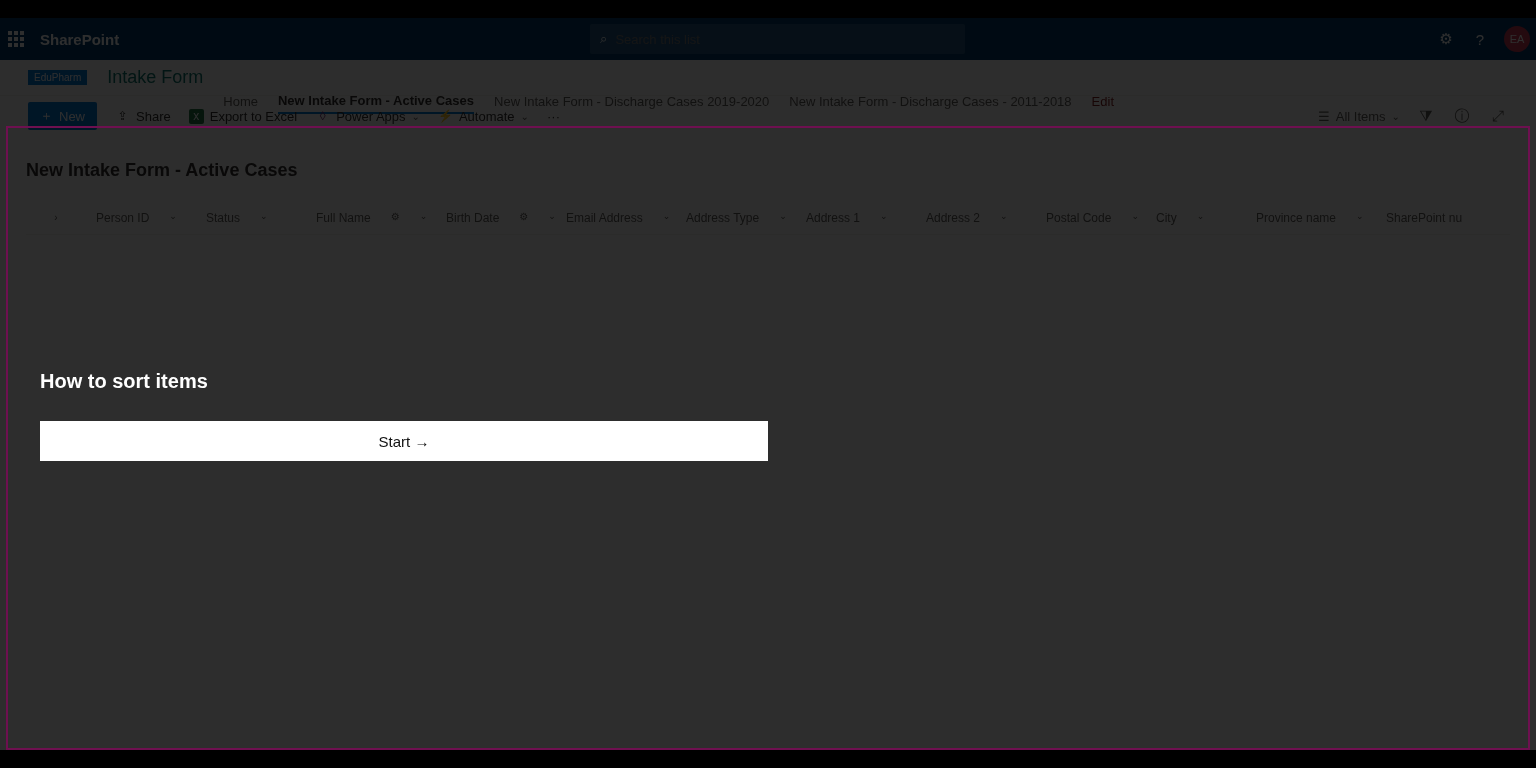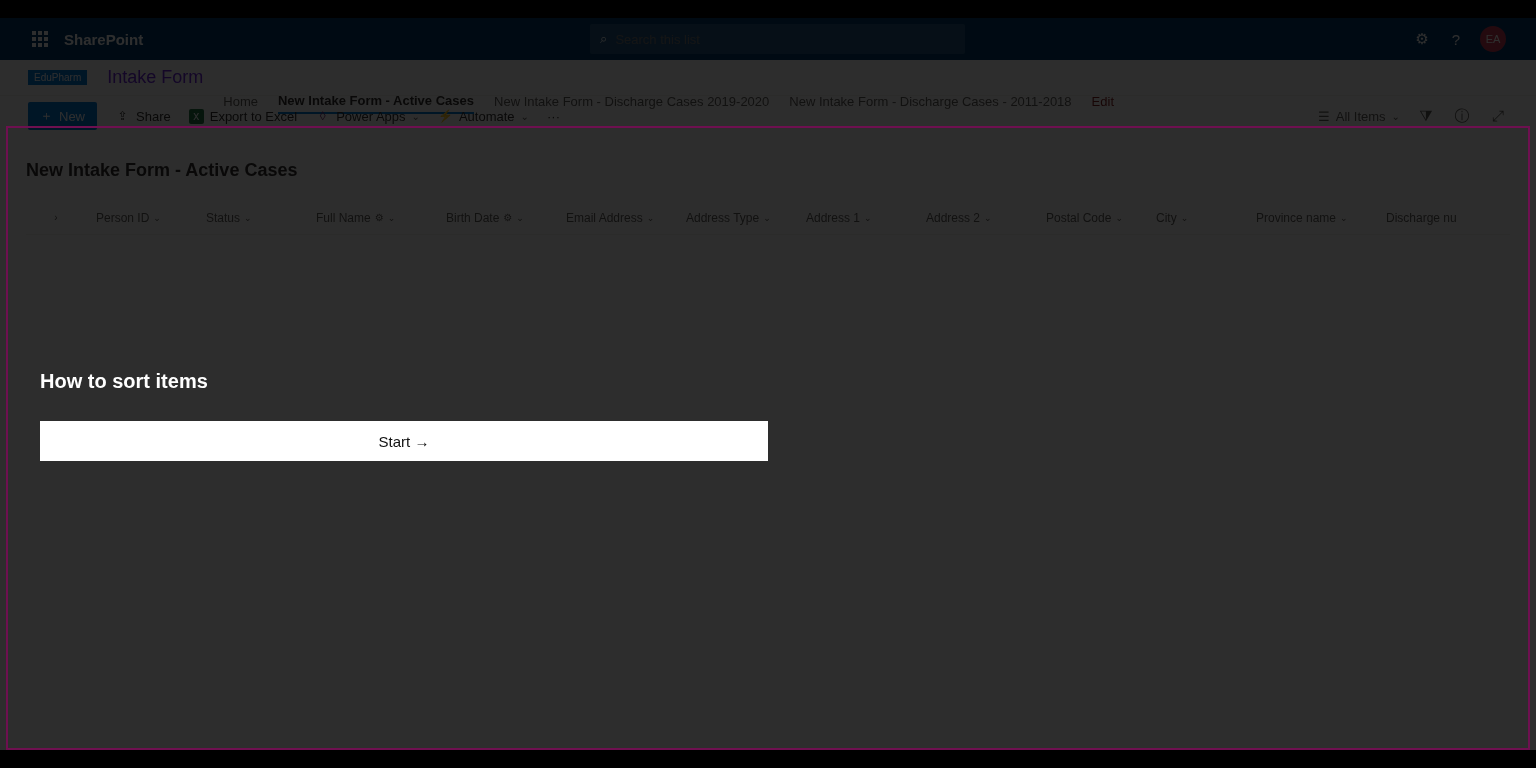--- a/index.html
+++ b/index.html
@@ -1,51 +1,51 @@
 <!DOCTYPE html>
 <html><head>
 <meta charset="utf-8">
 <style>
   * { box-sizing: border-box; margin: 0; padding: 0; }
   html, body { width: 1536px; height: 768px; font-family: "Segoe UI", Arial, sans-serif; background: #000; overflow: hidden; }
   .screen { position: relative; width: 1536px; height: 768px; background: #000; }
   
   .sp { position: absolute; left: 0; top: 18px; width: 1536px; height: 732px; background: #faf9f8; }
-  .topbar { height: 42px; background: #003a6a; display: flex; align-items: center; color: #fff; padding: 0 24px; }
+  .topbar { height: 42px; background: #003a6a; display: flex; align-items: center; color: #fff; padding: 0 0; }
   .waffle { width: 32px; height: 32px; display:flex; align-items:center; justify-content:center; cursor:pointer;}
   .waffle-grid { display:grid; grid-template-columns:repeat(3,4px); grid-template-rows:repeat(3,4px); gap:2px;}
   .waffle-grid span{background:#fff;width:4px;height:4px;}
   .brand { font-size: 15px; font-weight: 600; margin-left: 8px; }
   .searchwrap { margin-left: auto; margin-right: auto; }
   .search { display:flex; align-items:center; width: 375px; height: 30px; background: rgba(255,255,255,0.15); border-radius: 2px; padding: 0 10px; }
   .search-icon { color:#fff; font-size:13px; margin-right:8px;}
   .search input { flex:1; background:transparent; border:none; outline:none; color:#d0d8e0; font-size:13px;}
   .topbar-right { display:flex; align-items:center; gap:14px; margin-right:6px;}
   .ico { width:20px; height:20px; display:flex; align-items:center; justify-content:center; color:#fff; font-size:15px; cursor:pointer;}
   .avatar { width:26px;height:26px;border-radius:50%;background:#c73a52;color:#fff;font-size:11px;display:flex;align-items:center;justify-content:center;}
 
   .breadcrumb { height: 36px; display:flex; align-items:center; padding: 0 28px; gap: 20px; font-size:13px; color:#323130; border-bottom:1px solid #edebe9;}
   .sitebadge { background:#0078d4; color:#fff; font-size:10px; padding:2px 6px;}
-  .sitelabel { font-size:18px; color:#6d28d9;}
+  .sitelabel { font-size:18px; color:#0f766e;}
   .tab { color:#605e5c; padding: 4px 0; cursor:pointer;margin-top:48px;}
   .tab.active { color:#323130; font-weight:600; border-bottom:2px solid #0078d4;}
   .tab.edit { color:#7f1d1d;}
 
   .cmdbar { height:40px; display:flex; align-items:center; padding:0 28px; gap:18px; font-size:13px; color:#323130;}
   .cmdbar .btn-new { background:#0078d4; color:#fff; padding:5px 12px; display:flex; align-items:center; gap:6px; border-radius:2px; cursor:pointer;}
   .cmdbar .cmd { display:flex; align-items:center; gap:6px; cursor:pointer;}
   .cmdbar .iconbox{width:15px;height:15px;display:inline-flex;align-items:center;justify-content:center;font-size:12px;}
   .excel-ico{background:#217346;color:#fff;border-radius:2px;}
   .chev{color:#605e5c;font-size:10px;}
   .cmdbar-right{margin-left:auto;display:flex;align-items:center;gap:16px;color:#605e5c;}
 
   .content { padding: 24px 26px 0 26px;}
   .listtitle{font-size:18px;font-weight:600;color:#323130;margin-bottom:20px;}
   .cols { display:flex; align-items:center; gap:0; height:34px; border-bottom:1px solid #edebe9; font-size:12px; color:#605e5c; overflow:hidden;}
-  .colcell{display:flex;align-items:center;gap:4px;padding:0 10px;white-space:nowrap;}
+  .colcell{display:flex;gap:20px;padding:0 10px;white-space:nowrap;}
   .colcell .chev{font-size:9px;}
   .gear{font-size:10px;}
   .expand-col{width:60px;display:flex;justify-content:center;}
 
   
   .overlay { position:absolute; inset:0; background: rgba(0,0,0,0.82);}
   .frame { position:absolute; left:6px; right:6px; top:126px; bottom:18px; border:2px solid #6e1050;}
   .tut { position:absolute; left:40px; top:330px; width:730px;}
   .tut-title{color:#fff;font-size:20px;font-weight:700;margin-bottom:28px;margin-top:40px;}
   .tut-start{background:#fff;color:#111;height:40px;width:728px;display:flex;align-items:center;justify-content:center;font-weight:400;font-size:15px;cursor:pointer;}
@@ -178,21 +178,21 @@
           </div>
         <div class="colcell" style="width:100px">
             <span>City</span>
             <span class="chev">⌄</span>
           </div>
         <div class="colcell" style="width:130px">
             <span>Province name</span>
             <span class="chev">⌄</span>
           </div>
         <div class="colcell" style="width:110px">
-            <span>Discharge nu</span>
+            <span>SharePoint nu</span>
           </div>
       </div>
     </div>
   </div>
 
   <div class="overlay"></div>
   <div class="frame"></div>
   <div class="tut">
     <div class="tut-title">How to sort items</div>
     <div class="tut-start">

